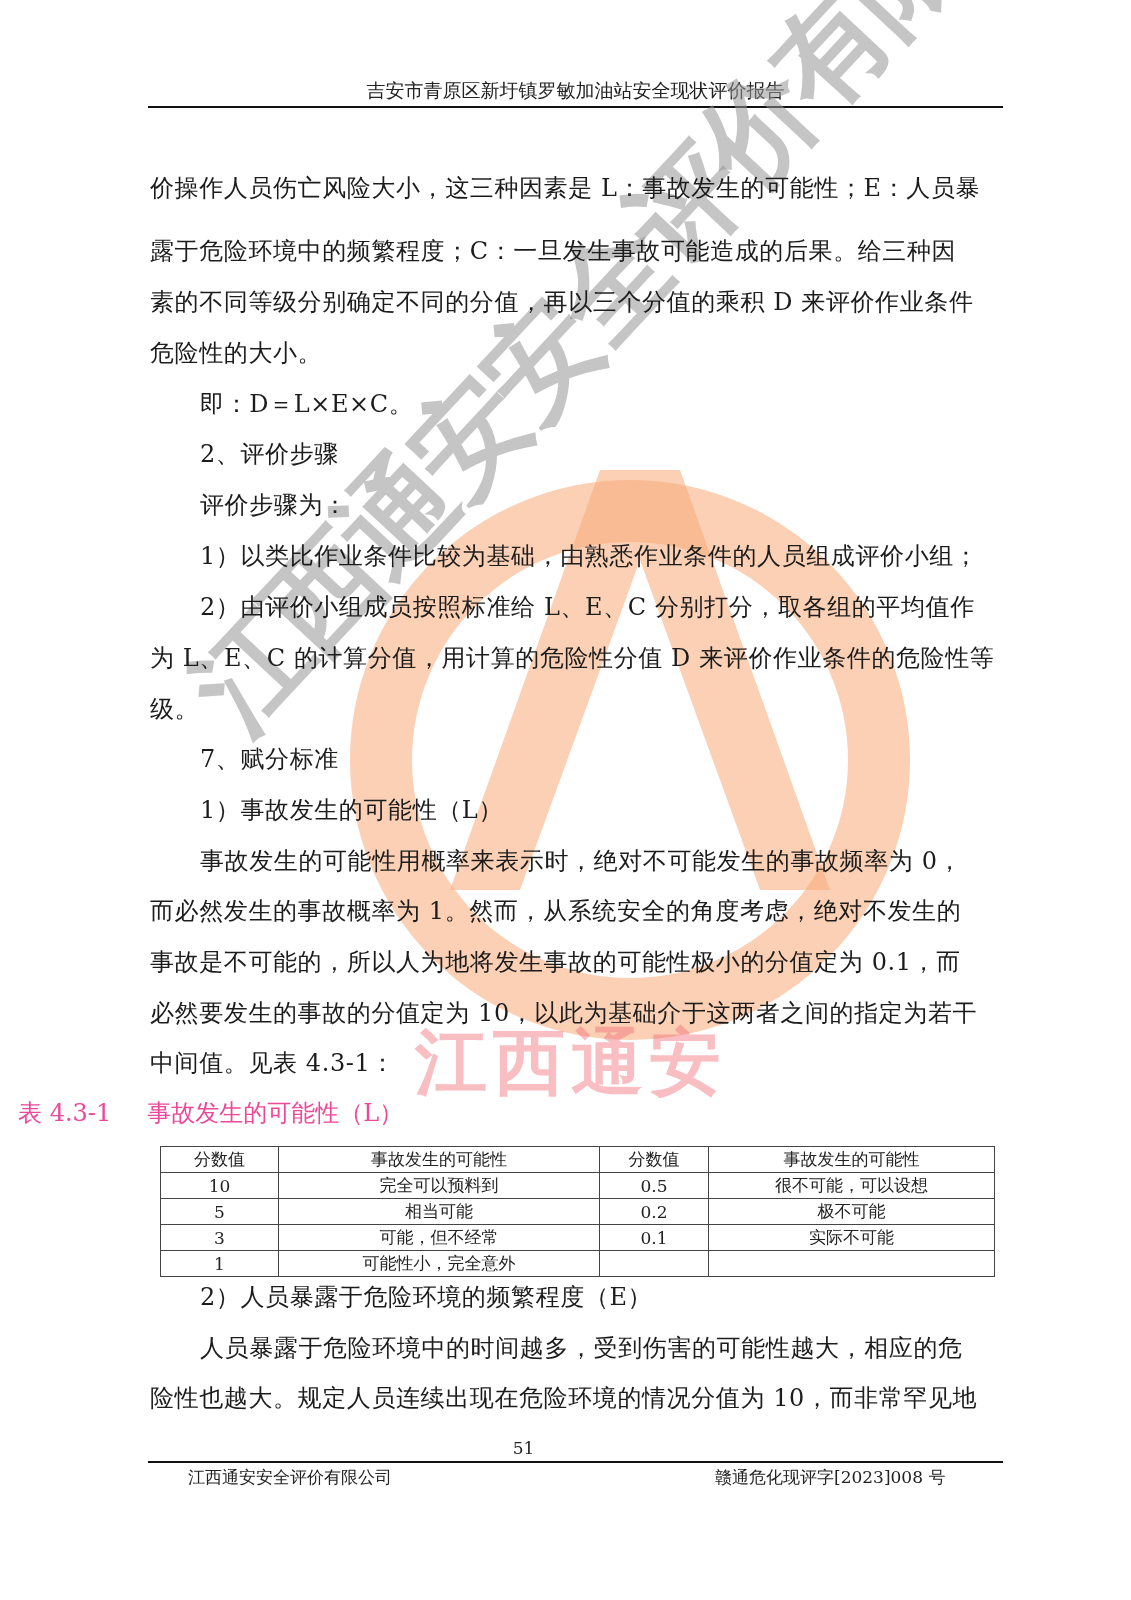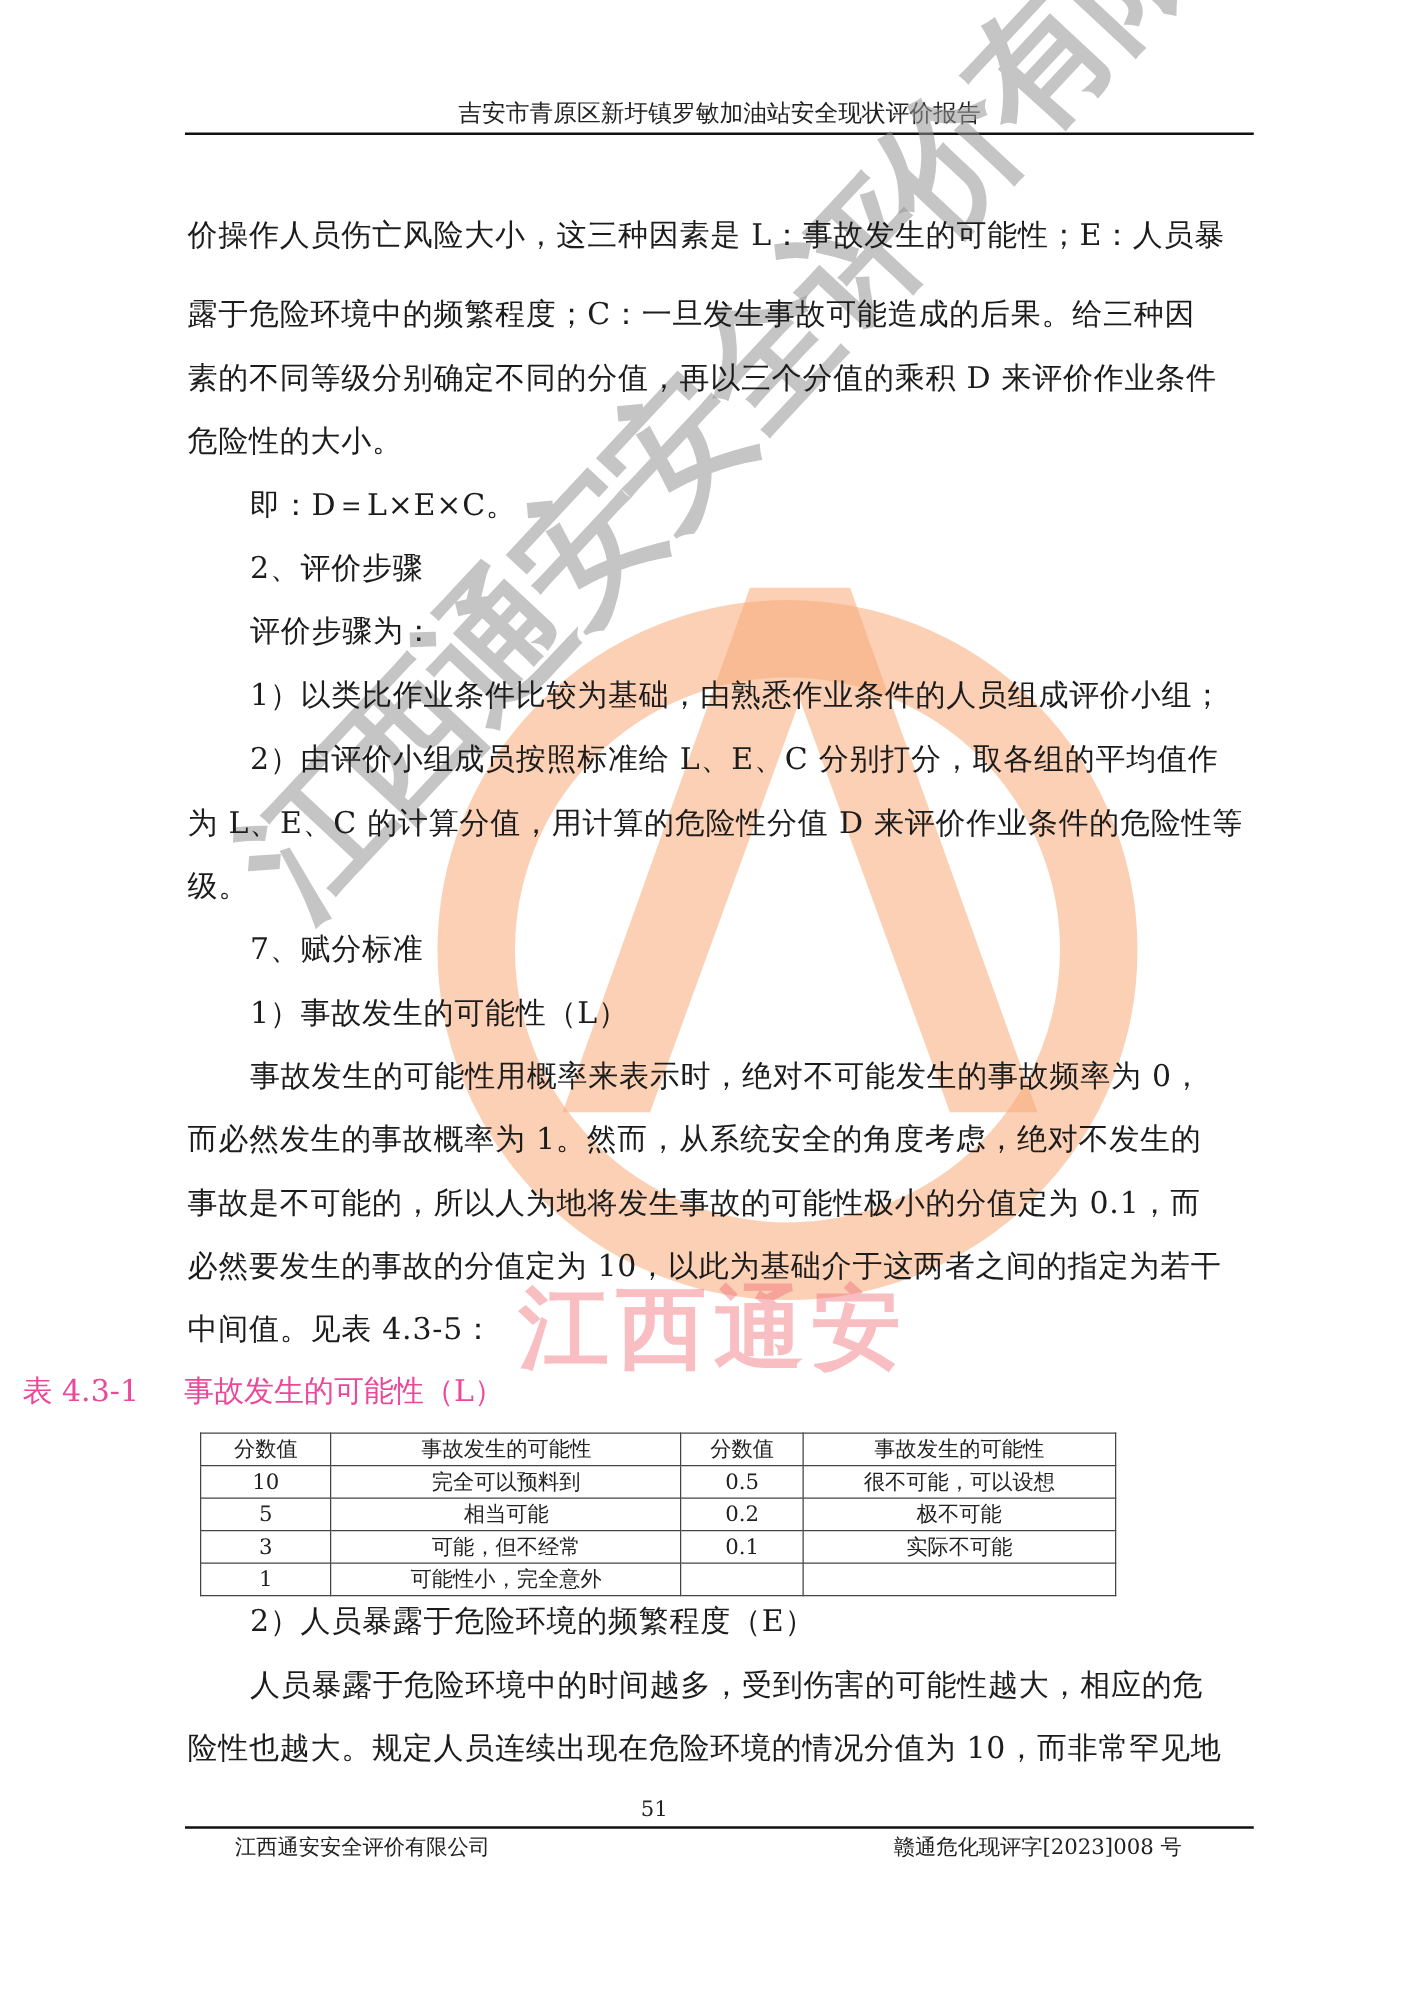--- a/index.html
+++ b/index.html
@@ -28,21 +28,21 @@
             font-size: 72px; font-weight: bold; color: rgba(240, 110, 120, 0.45); letter-spacing: 6px; }
   .wm-grey { position: absolute; left: 160px; top: 660px; font-family: "DejaVu Sans", sans-serif;
              font-size: 112px; font-weight: bold; color: rgba(150, 150, 150, 0.55);
              transform: rotate(-47deg); transform-origin: left top; white-space: nowrap; letter-spacing: -6px; }
 
   
   .caption { position: absolute; left: 0; width: 1131px; top: 1097px; text-align: left; font-size: 24px; color: #ec4899; }
   .caption span { margin: 0 18px; }
 
   
-  table.risk { position: absolute; left: 160px; top: 1146px; width: 733px; border-collapse: collapse;
+  table.risk { position: absolute; left: 160px; top: 1146px; width: 835px; border-collapse: collapse;
                font-size: 17px; color: #222; }
   table.risk td, table.risk th { border: 1px solid #444; height: 25px; padding: 0; text-align: center; font-weight: normal; }
   .c1 { width: 117px; } .c2 { width: 320px; } .c3 { width: 108px; } .c4 { width: 285px; }
 
   
   .page-number { position: absolute; left: 0; width: 1047px; top: 1438px; text-align: center; font-size: 17px; color: #222; }
   .footer-rule { position: absolute; left: 148px; width: 855px; top: 1461px; height: 2px; background: #111; }
   .footer-left { position: absolute; left: 188px; top: 1466px; font-size: 17px; color: #222; }
   .footer-right { position: absolute; left: 715px; top: 1466px; font-size: 17px; color: #222; }
 </style>
@@ -74,21 +74,21 @@
   <div class="line flush" style="top:643px">为 L、E、C 的计算分值，用计算的危险性分值 D 来评价作业条件的危险性等</div>
   <div class="line flush" style="top:694px">级。</div>
 
   <div class="line indent" style="top:744px">7、赋分标准</div>
   <div class="line indent" style="top:795px">1）事故发生的可能性（L）</div>
 
   <div class="line indent" style="top:846px">事故发生的可能性用概率来表示时，绝对不可能发生的事故频率为 0，</div>
   <div class="line flush" style="top:896px">而必然发生的事故概率为 1。然而，从系统安全的角度考虑，绝对不发生的</div>
   <div class="line flush" style="top:947px">事故是不可能的，所以人为地将发生事故的可能性极小的分值定为 0.1，而</div>
   <div class="line flush" style="top:998px">必然要发生的事故的分值定为 10，以此为基础介于这两者之间的指定为若干</div>
-  <div class="line flush" style="top:1048px">中间值。见表 4.3-5：</div>
+  <div class="line flush" style="top:1048px">中间值。见表 4.3-1：</div>
 
   <div class="caption">
     <span>表 4.3-1</span><span>事故发生的可能性（L）</span>
   </div>
 
   <table class="risk">
     <tbody>
         <tr>
       <th class="c1">分数值</th>
       <th class="c2">事故发生的可能性</th>

